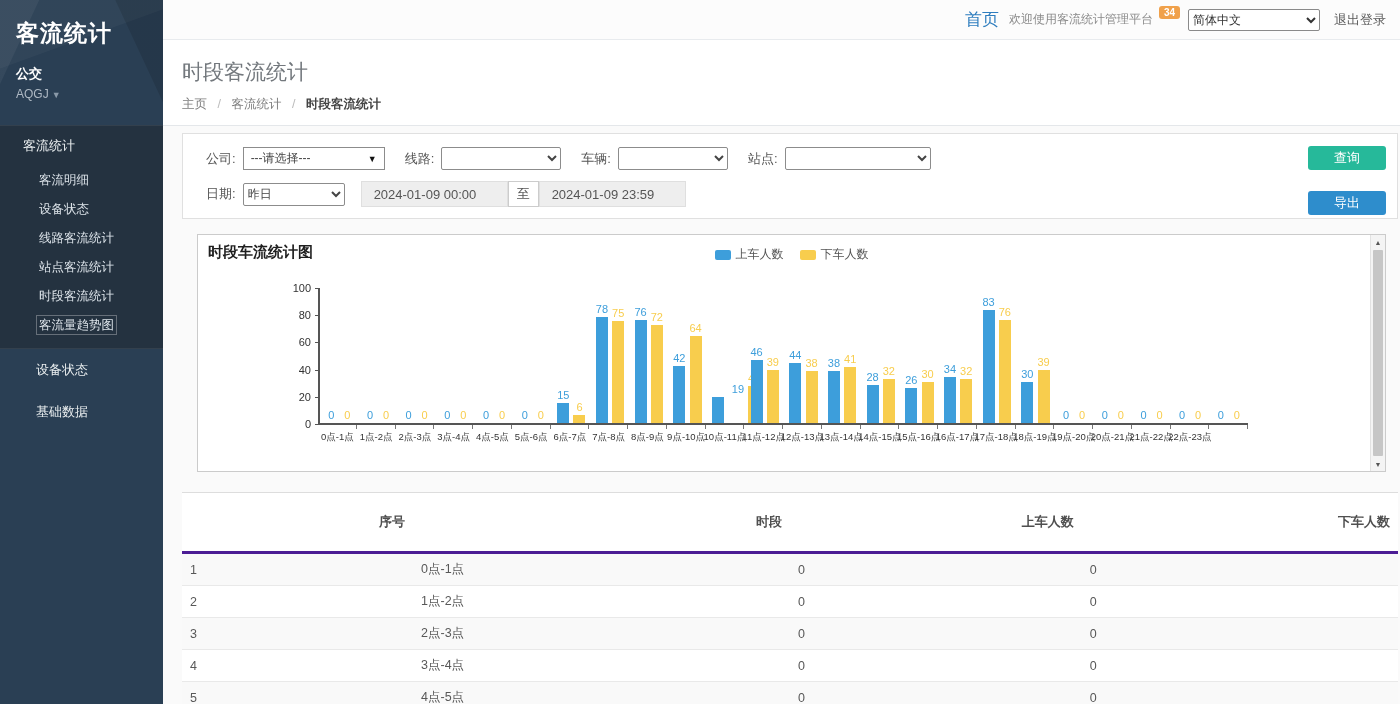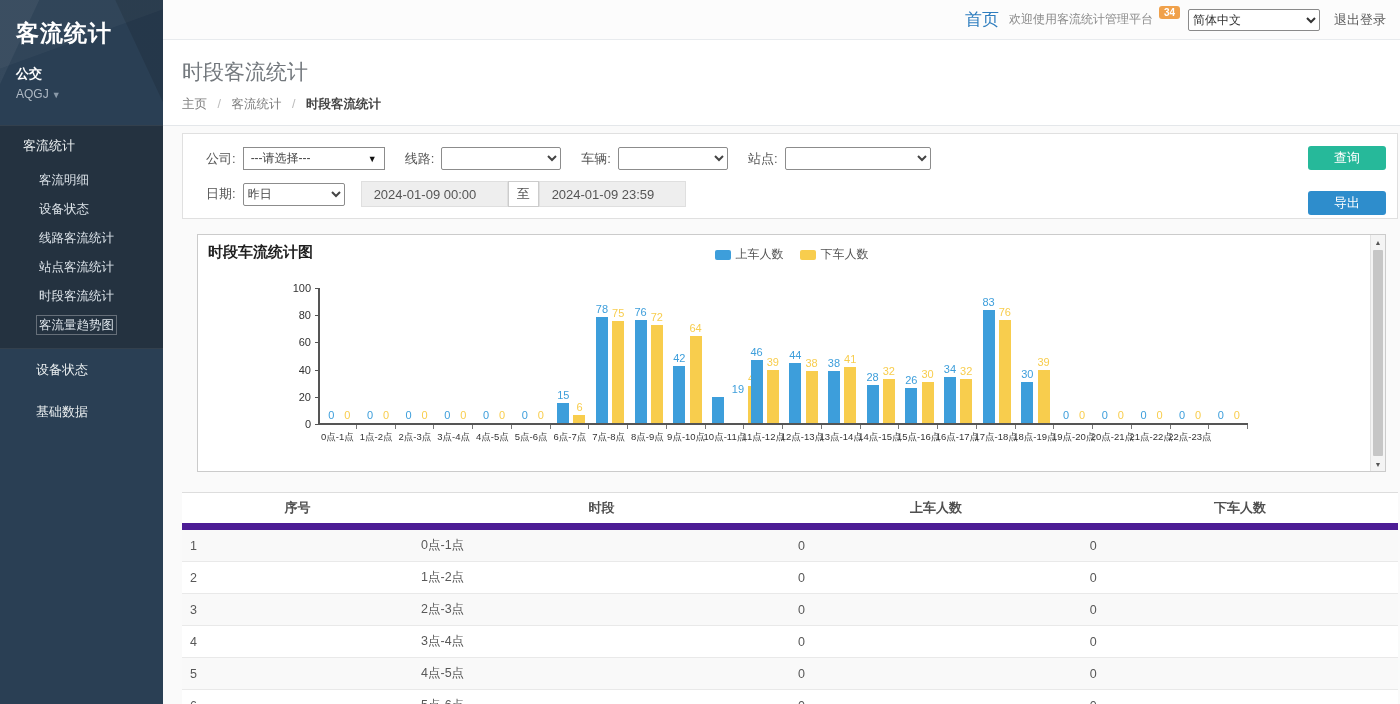--- a/index.html
+++ b/index.html
@@ -80,21 +80,21 @@
   .xslot { flex:1; min-width:0; display:flex; justify-content:center; }
   .xslot span { font-size:9.5px; color:#333; white-space:nowrap; line-height:1.2; }
   .vscroll { position:absolute; right:0; top:0; bottom:0; width:15px; background:#F4F4F4; border-left:1px solid #E2E2E2; }
   .vs-arrow { height:14px; display:flex; align-items:center; justify-content:center; font-size:7px; color:#555; cursor:pointer; }
   .vs-thumb { position:absolute; top:15px; bottom:15px; left:2px; right:2px; background:#C6C6C6; border-radius:1px; cursor:pointer; }
   .vs-down { position:absolute; bottom:0; left:0; right:0; }
 
   
   .table-wrap { margin:20px 2px 0 19px; background:#fff; }
   table.data { width:100%; border-collapse:collapse; }
-  table.data th { text-align:center; font-size:13px; color:#4F4F4F; font-weight:bold; padding:6px 8px; border-top:1px solid #DDD; border-bottom:7px solid #4c1d95; }
+  table.data th { text-align:right; font-size:13px; color:#4F4F4F; font-weight:bold; padding:20px 8px; border-top:1px solid #DDD; border-bottom:3px solid #4c1d95; }
   table.data td { font-size:12.5px; color:#585858; padding:7px 8px; border-bottom:1px solid #E9E9E9; }
   table.data tbody tr:nth-child(odd) { background:#F9F9F9; }
 </style>
 </head>
 <body>
 
 <aside class="sidebar">
   <div class="logo-area">
     <div class="app-title">客流统计</div>
     <div class="org">公交</div>

